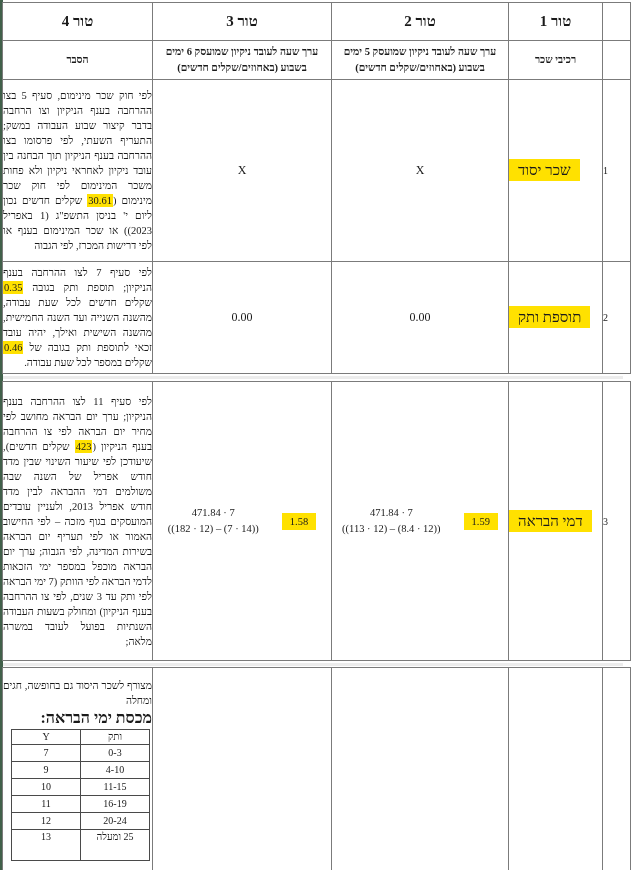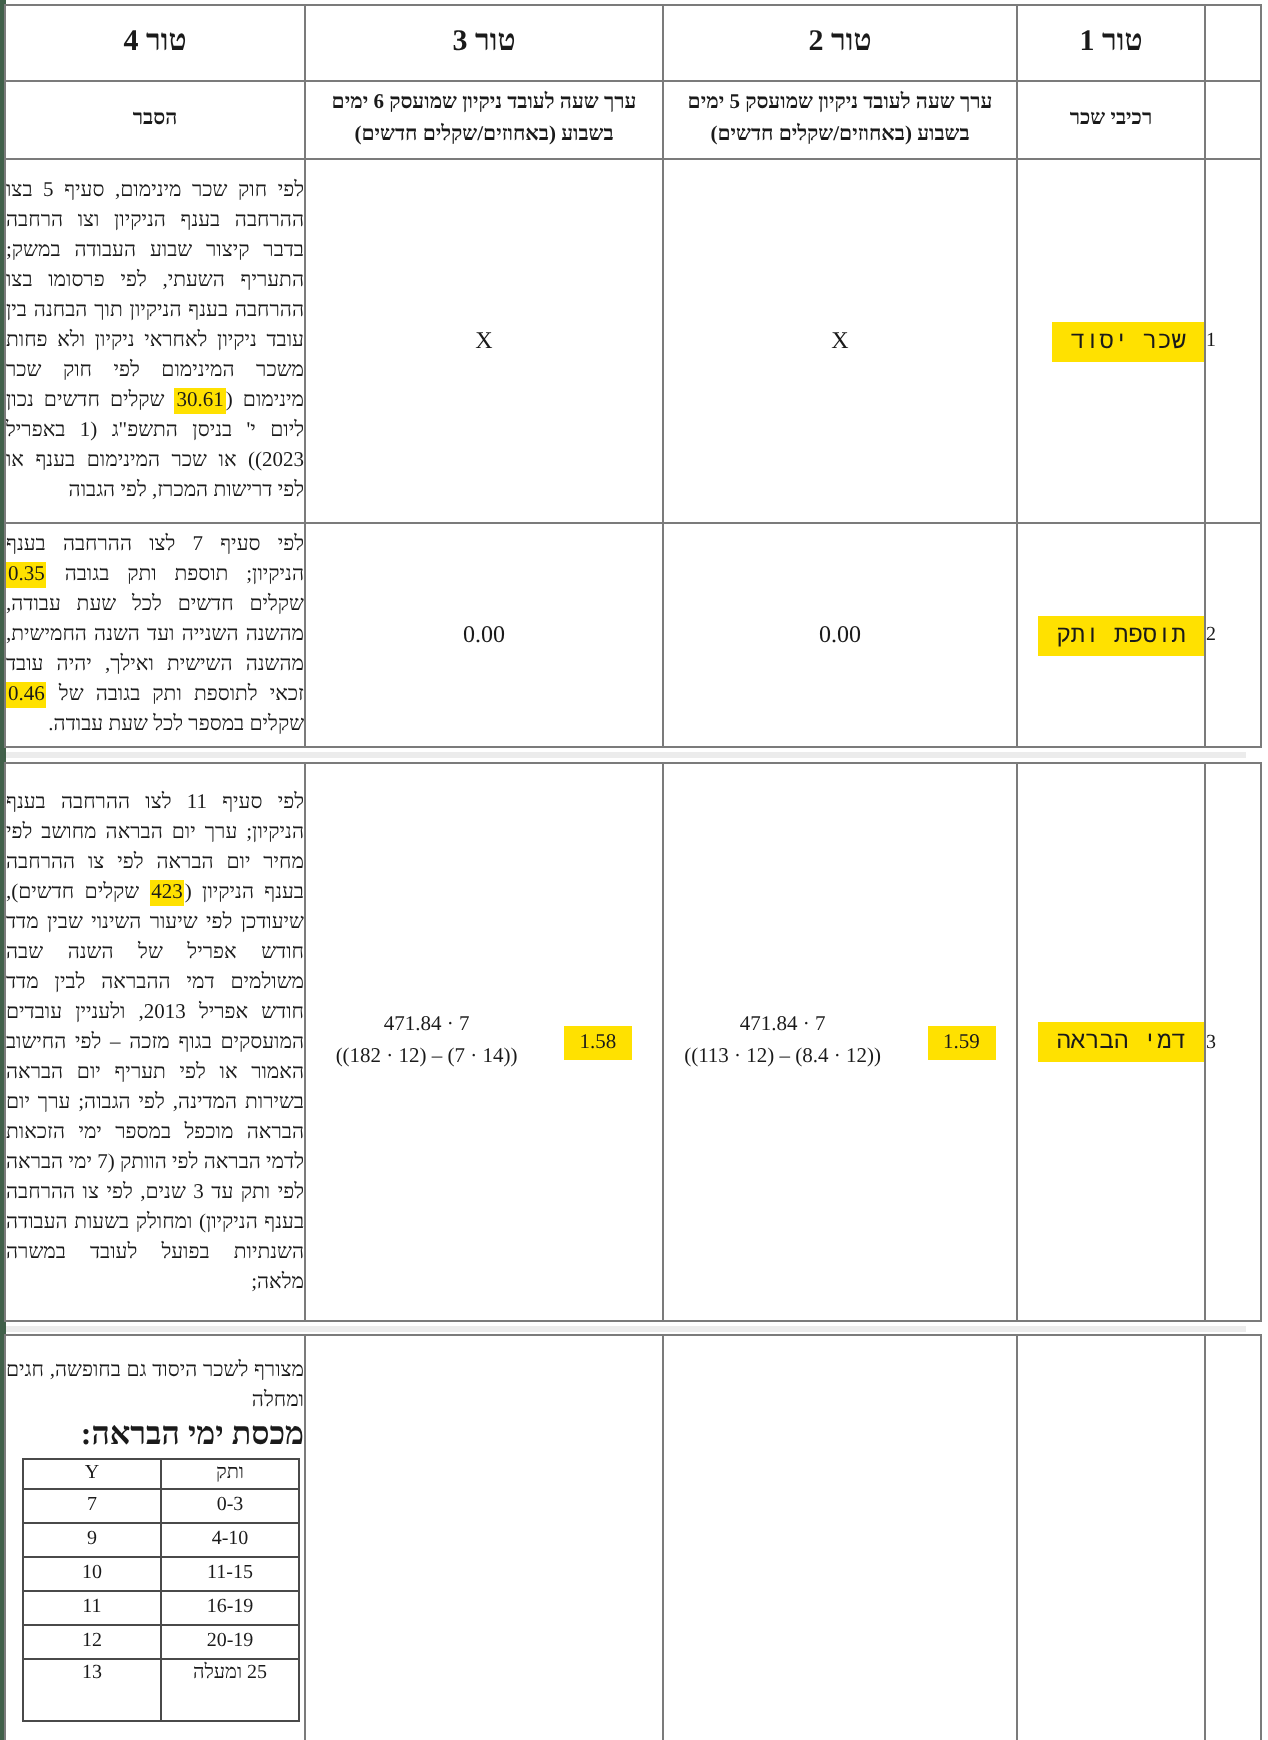--- a/index.html
+++ b/index.html
@@ -23,21 +23,21 @@
   .page-gap.small{height:6px;}
   
   .hdr1 td{height:37px;text-align:center;font-weight:bold;font-size:15px;}
   .hdr2 td{height:38px;text-align:center;font-weight:bold;font-size:10.5px;line-height:16px;padding:0 6px;}
   
   .r1 td{height:181px;}
   .r2 td{height:111px;}
   .r3 td{height:278px;}
   .r4 td{height:202px;}
   .num-cell{text-align:left;padding:0 2px 0 3px;font-size:10px;}
-  .comp-cell{text-align:right;font-size:12px;font-family:Liberation Mono, monospace;}
+  .comp-cell{text-align:left;font-size:15px;}
   .label-hl{background:var(--highlight);padding:3px 9px;white-space:nowrap;}
   .val-cell{text-align:center;font-size:12px;}
   .expl{vertical-align:top;text-align:justify;font-size:10.5px;line-height:15px;padding:3px 5px 3px 4px;}
   .expl .hl{background:var(--highlight);padding:1px 1px;}
   
   .formula-wrap{display:flex;direction:ltr;justify-content:center;align-items:center;gap:23px;}
   .fraction{text-align:center;font-size:10.5px;line-height:16px;direction:ltr;}
   .result{background:var(--highlight);padding:3px 8px;font-size:10.5px;}
   
   .r4-cell{vertical-align:top;padding:4px 5px;}
@@ -171,21 +171,21 @@
           </tr>
           <tr>
             <td>11-15</td>
             <td>10</td>
           </tr>
           <tr>
             <td>16-19</td>
             <td>11</td>
           </tr>
           <tr>
-            <td>20-19</td>
+            <td>20-24</td>
             <td>12</td>
           </tr>
           <tr class="qlast">
             <td>25 ומעלה</td>
             <td>13</td>
           </tr>
         </tbody>
             </table>
       </td>
     </tr>

